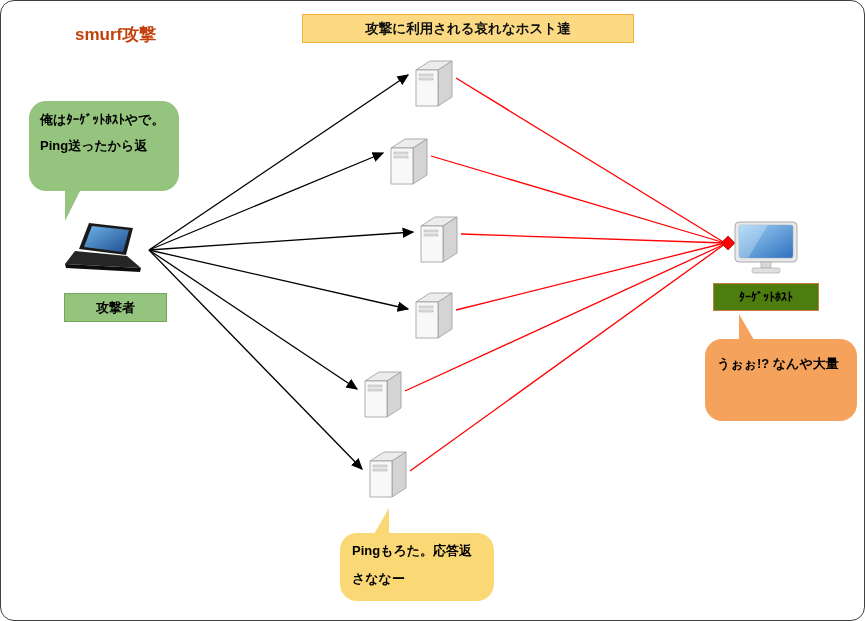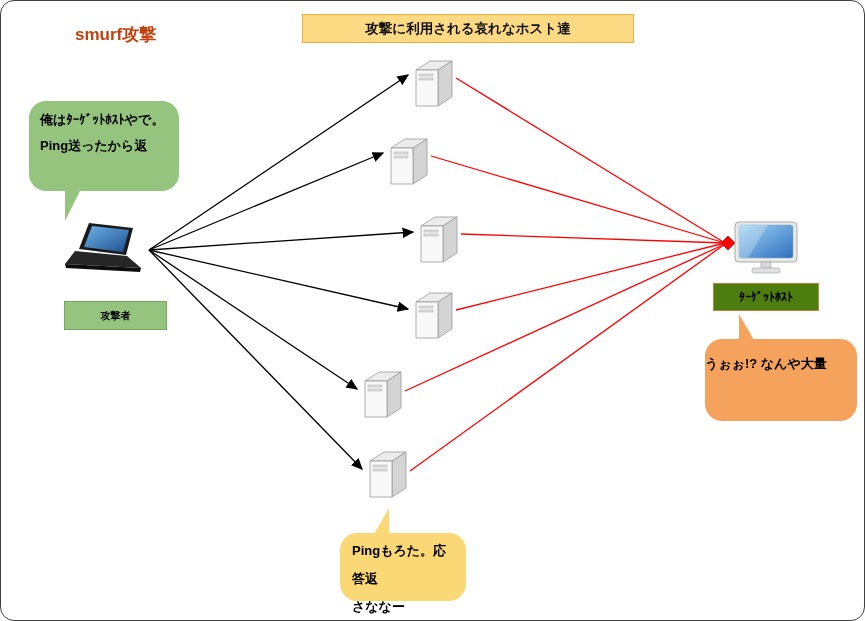--- a/index.html
+++ b/index.html
@@ -50,46 +50,45 @@
   #attacker-bubble .tail {
     left: 36px; bottom: -30px;
     border-top: 32px solid #94C47E;
     border-right: 16px solid transparent;
   }
 
   #attacker-label {
     left: 63px; top: 292px; width: 101px; height: 27px;
     background: #94C47E; border: 1px solid #76A55E;
     display: flex; align-items: center; justify-content: center;
-    font-size: 10px; font-weight: bold; color: #000;
-    z-index: 3;
-    margin-top: 8px;
+    font-size: 13px; font-weight: bold; color: #000;
+    z-index: 3;
   }
 
   #target-label {
     left: 712px; top: 282px; width: 104px; height: 26px;
     background: #4d7c0f; border: 1px solid #C87F3F;
     display: flex; align-items: center; justify-content: center;
     font-size: 12px; font-weight: bold; color: #000;
     z-index: 3;
   }
 
   #target-bubble {
     left: 704px; top: 338px; width: 152px; height: 82px;
-    background: #F5A35C; padding: 10px 0;
+    background: #F5A35C; padding: 10px 12px;
     font-size: 13px; line-height: 30px;
   }
   #target-bubble .tail {
     left: 34px; top: -25px;
     border-bottom: 26px solid #F5A35C;
     border-right: 15px solid transparent;
   }
 
   #hosts-bubble {
-    left: 339px; top: 532px; width: 126px; height: 68px;
+    left: 339px; top: 532px; width: 154px; height: 68px;
     background: #FBD876; padding: 4px 12px;
     font-size: 13px; line-height: 28px;
   }
   #hosts-bubble .tail {
     left: 34px; top: -25px;
     border-bottom: 26px solid #FBD876;
     border-left: 15px solid transparent;
   }
 </style>
 </head>

